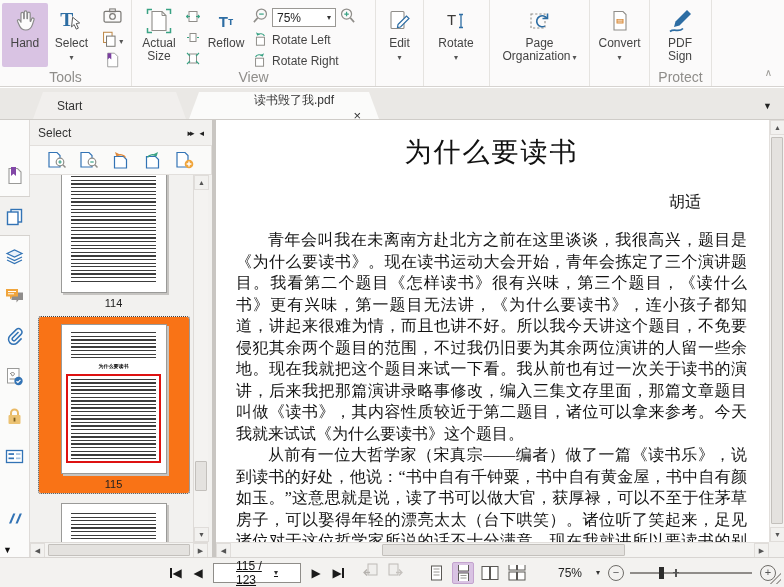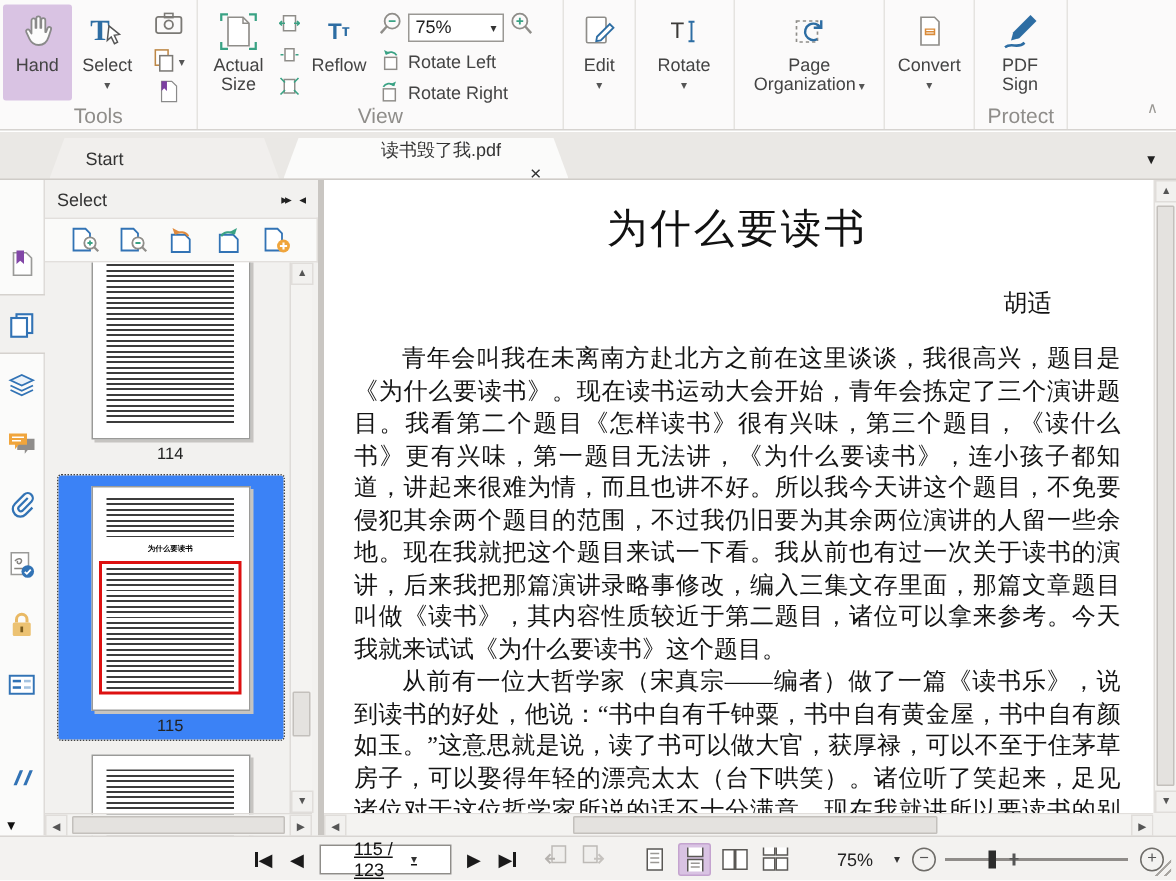--- a/index.html
+++ b/index.html
@@ -71,21 +71,21 @@
                    display:flex; align-items:center; justify-content:space-around; padding:0 10px; }
   .pt-btn { display:flex; align-items:center; justify-content:center; width:26px; height:24px; }
   .thumbwrap { position:relative; flex:1; overflow:hidden; }
   .thumbcol { position:absolute; top:0; left:0; width:167px; display:flex;
               flex-direction:column; align-items:center; overflow:hidden; height:100%; }
   .tpage { width:106px; height:150px; background:#fff; border:1px solid #9a9a98;
            box-shadow:2px 2px 0 #c6c4c1; position:relative; overflow:hidden; }
   .tx { position:absolute; background:repeating-linear-gradient(to bottom,#3c3c3c 0 1.3px,transparent 1.3px 3.6px); }
   .tlabel { font-size:11px; color:#222; margin-top:4px; }
   .thumb114 { margin-top:-32px; display:flex; flex-direction:column; align-items:center; }
-  .thumbsel { margin-top:8px; width:150px; background:#3b82f6; outline:1px dotted #444;
+  .thumbsel { margin-top:8px; width:150px; background:#f97316; outline:1px dotted #444;
               border-radius:2px; display:flex; flex-direction:column; align-items:center;
               padding:7px 0 3px 0; }
   .viewrect { position:absolute; left:4%; right:4%; top:33%; bottom:7%; border:2px solid #dd1111; }
   .mini-title { position:absolute; top:26%; left:0; right:0; text-align:center;
                 font-size:5px; color:#000; font-weight:bold; line-height:6px; }
   .thumb116 { margin-top:10px; display:flex; flex-direction:column; align-items:center; }
 
   
   .sb-btn { background:#f2f1ef; border:1px solid #e0ddda; color:#555;
             display:flex; align-items:center; justify-content:center; font-size:7px; }

